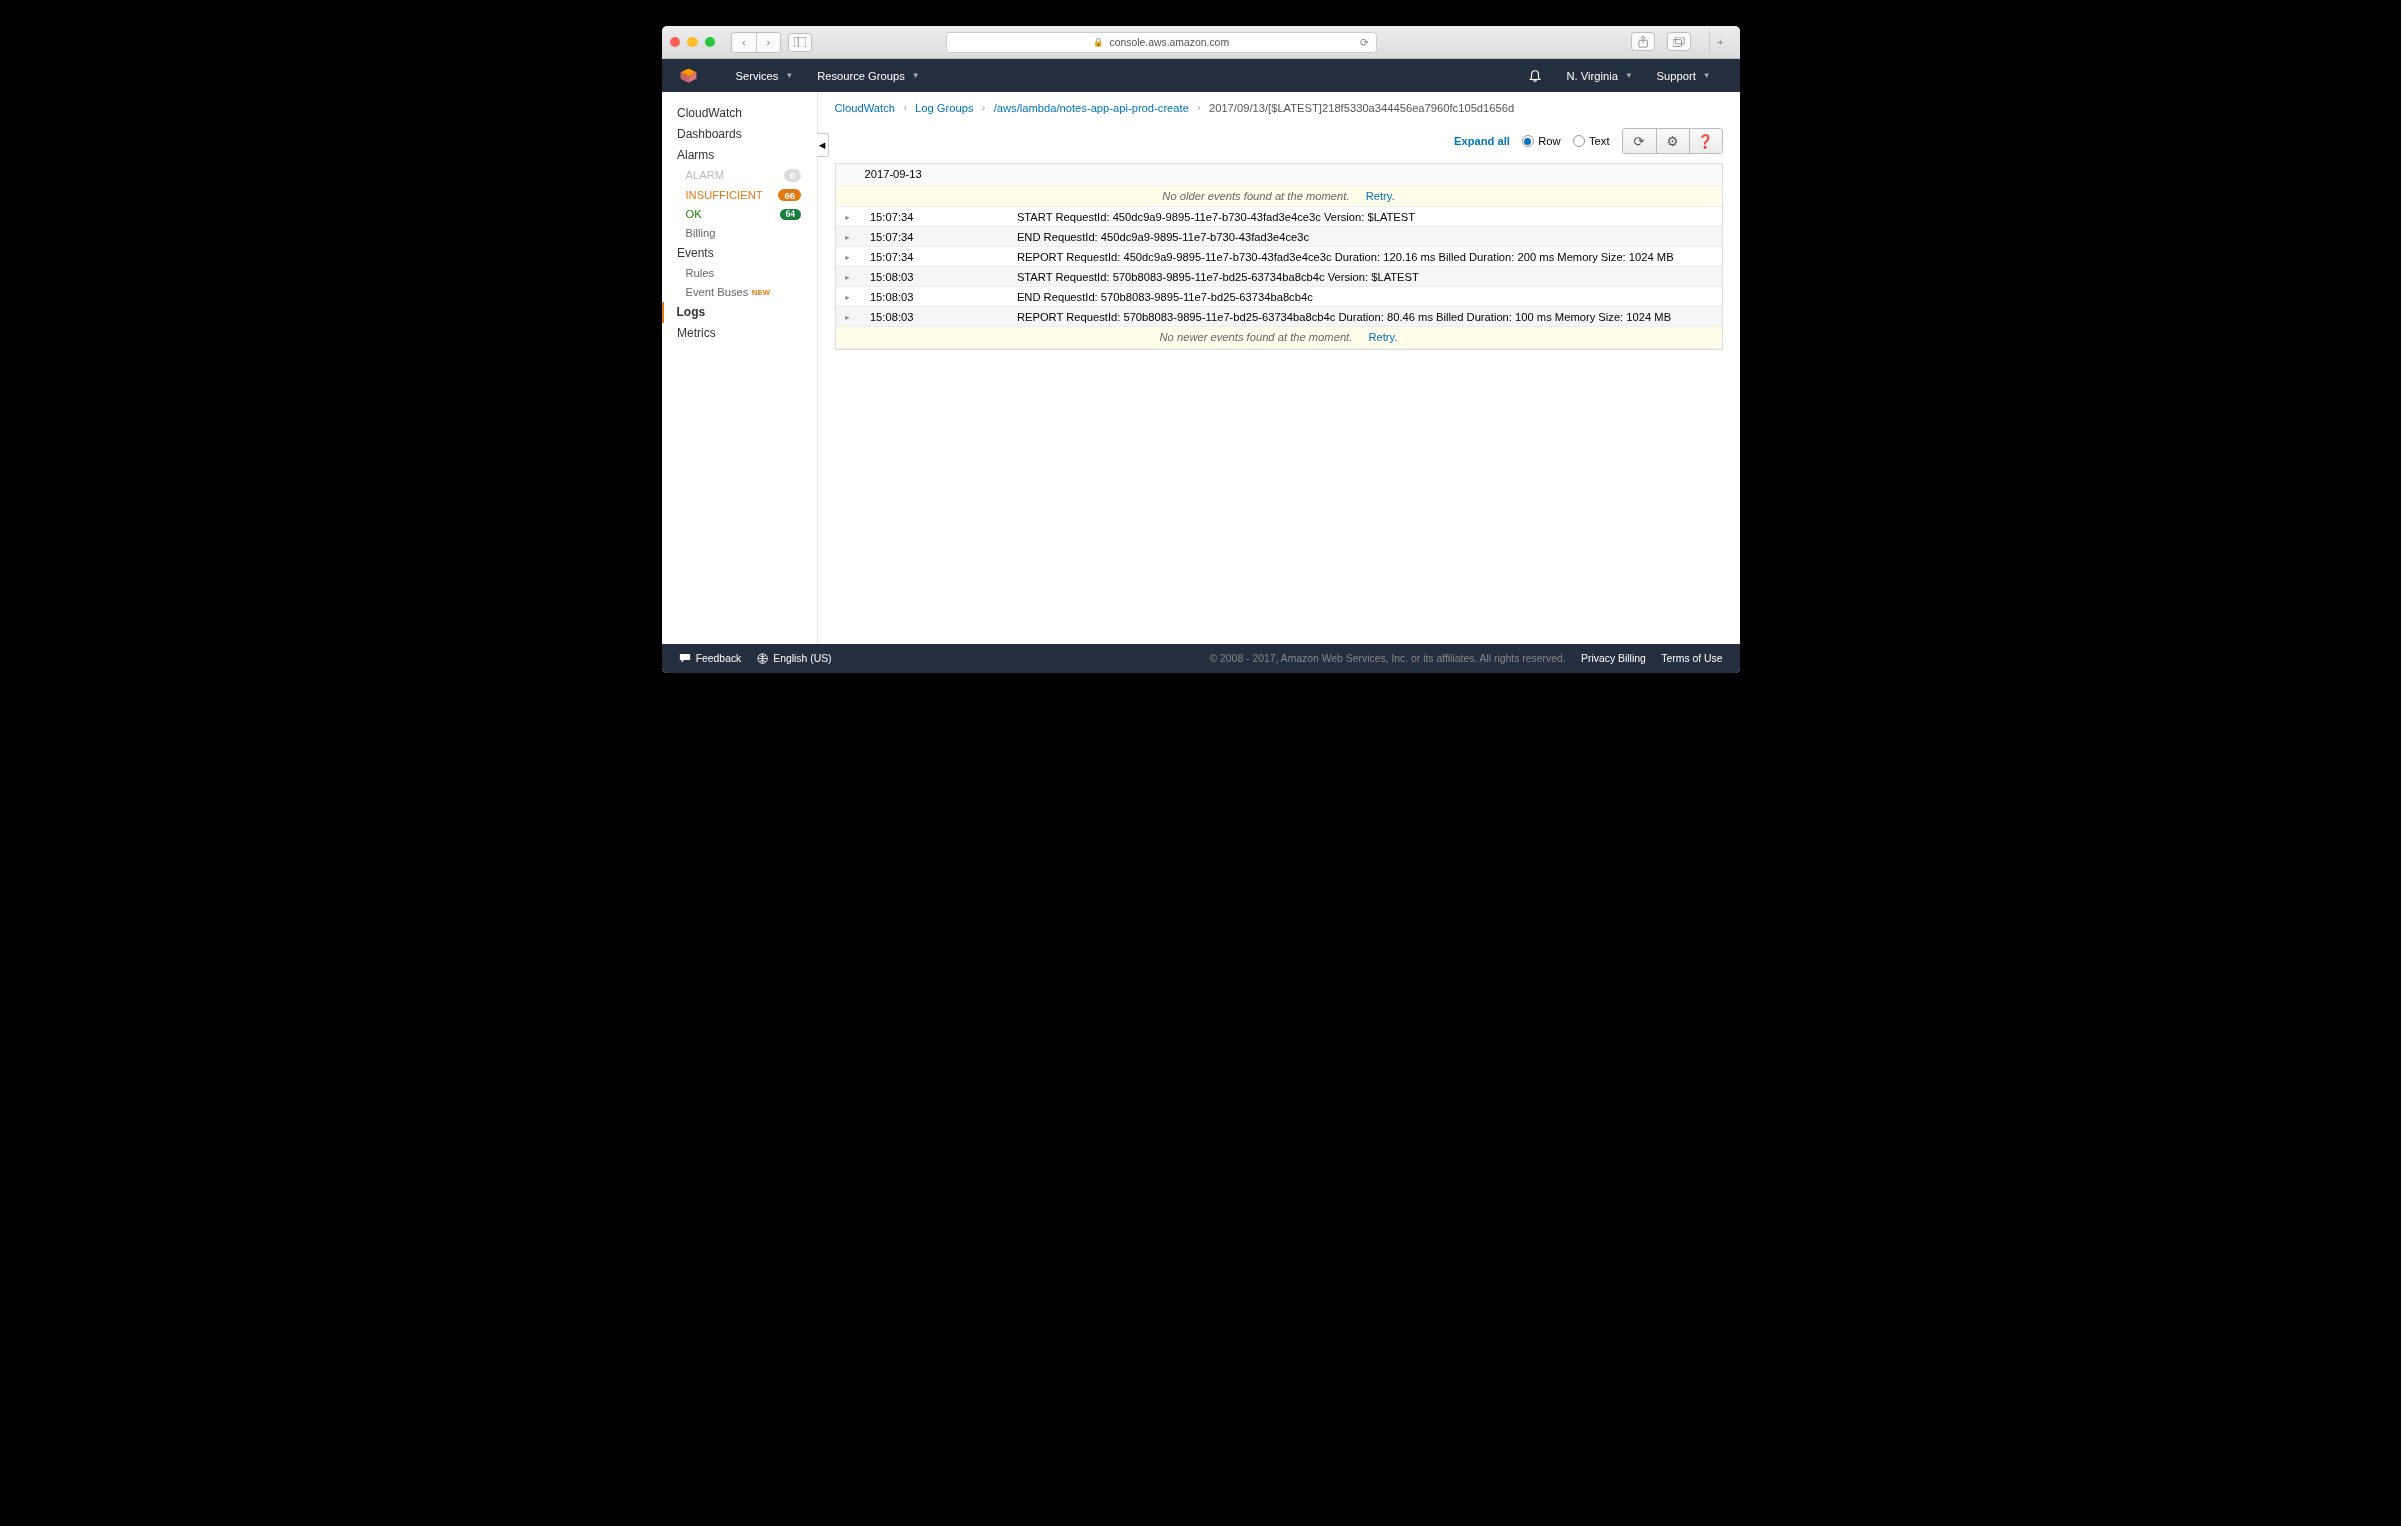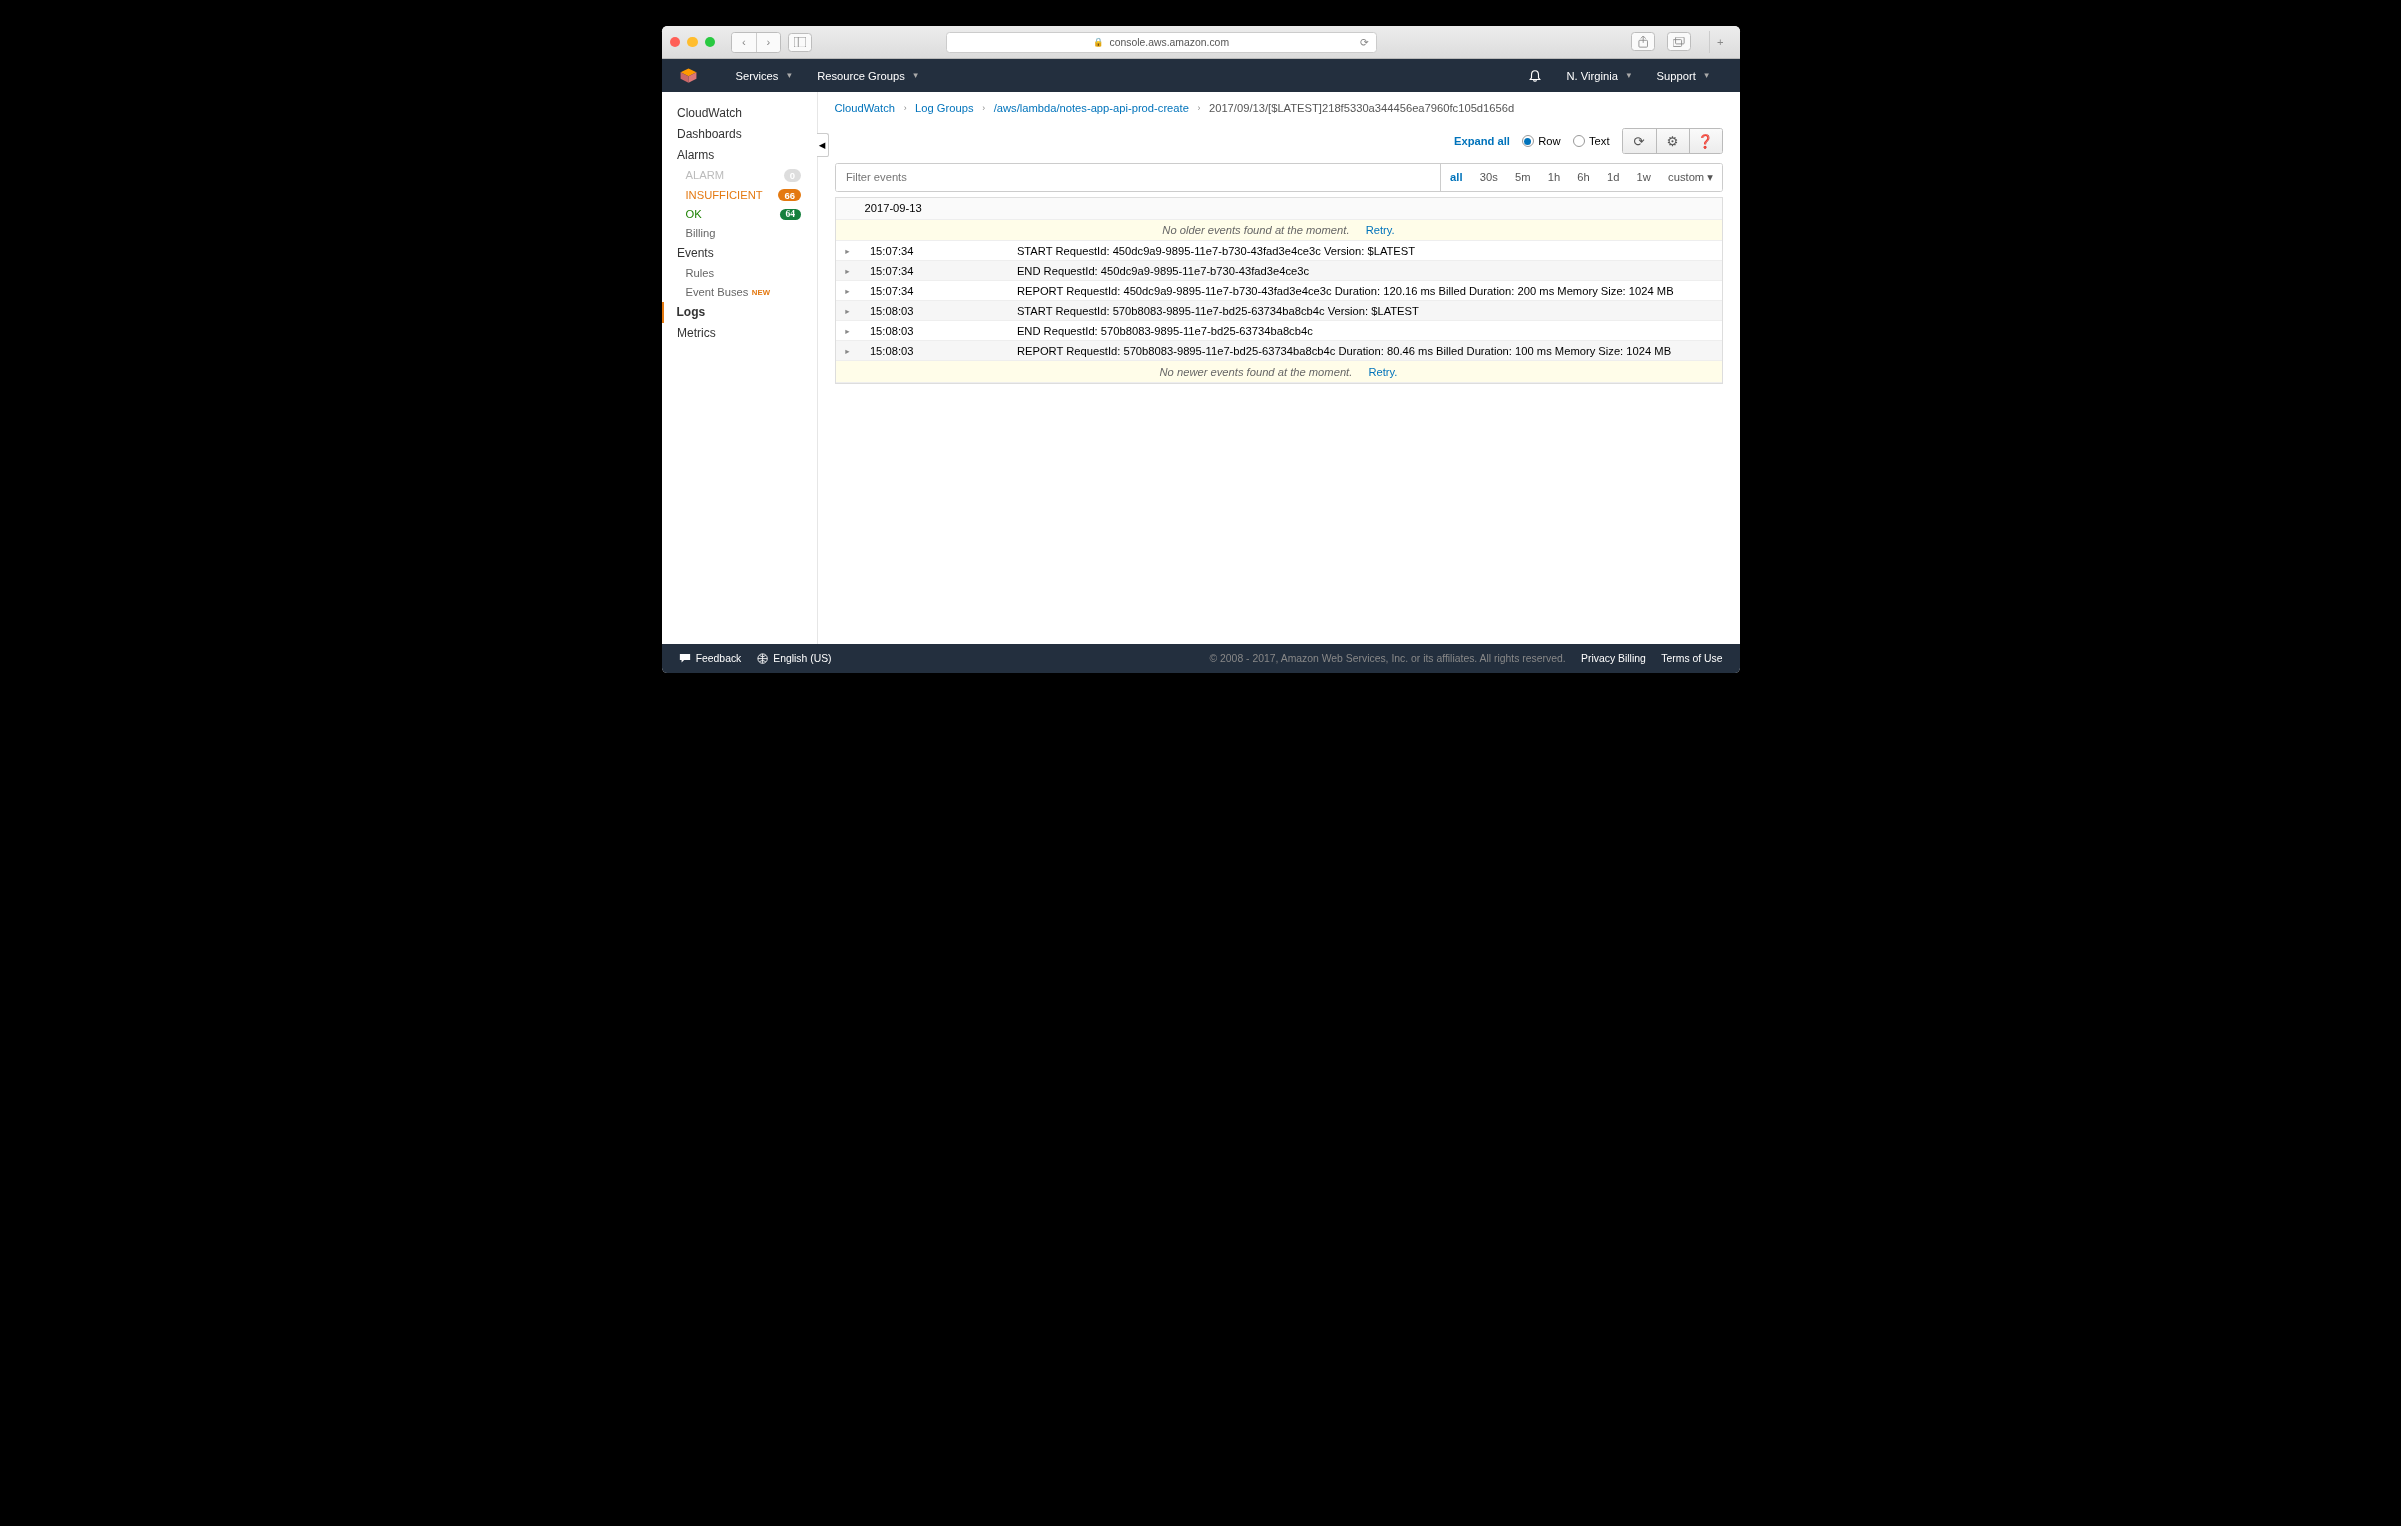--- a/index.html
+++ b/index.html
@@ -220,33 +220,20 @@
             </button>
           <button>
               <span>⚙</span>
             </button>
           <button>
               <span>❓</span>
             </button>
         </div>
       </div>
 
-      <div class="filterbar">
-        <input type="text" placeholder="Filter events" style="">
-        <div class="timesel" id="timesel">
-            <span class="active">all</span>
-            <span>30s</span>
-            <span>5m</span>
-            <span>1h</span>
-            <span>6h</span>
-            <span>1d</span>
-            <span>1w</span>
-            <span>custom ▾</span>
-          </div>
-      </div>
 
       <div class="tbl">
         <div class="daterow">2017-09-13</div>
         <div class="inforow">
           <span>No older events found at the moment.</span>
           <a href="#">Retry.</a>
         </div>
         <div id="rows">
             <div class="row">
               <div class="cell exp">▸</div>

